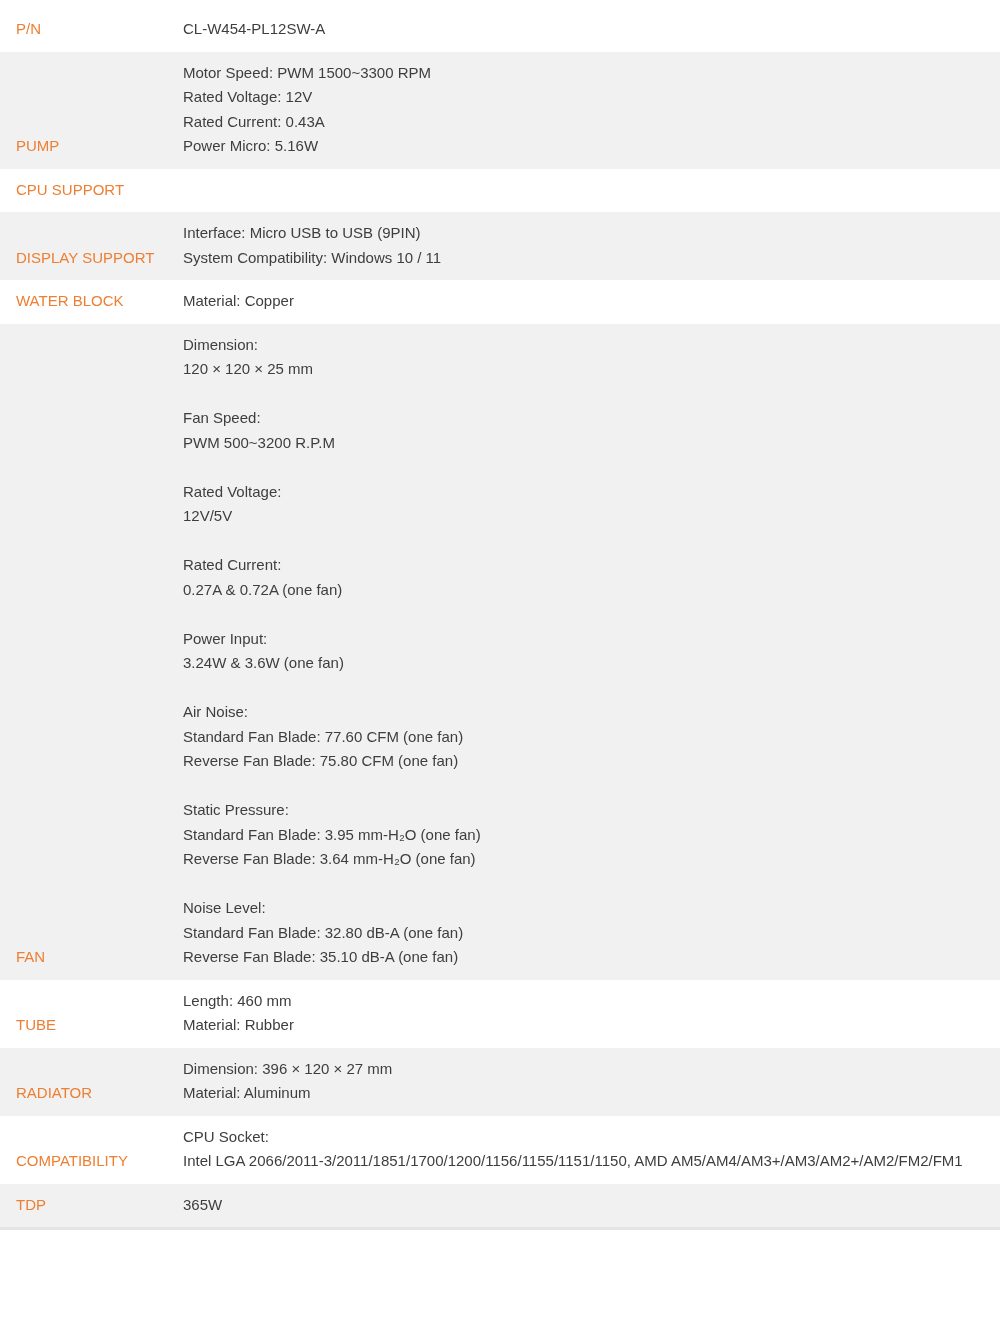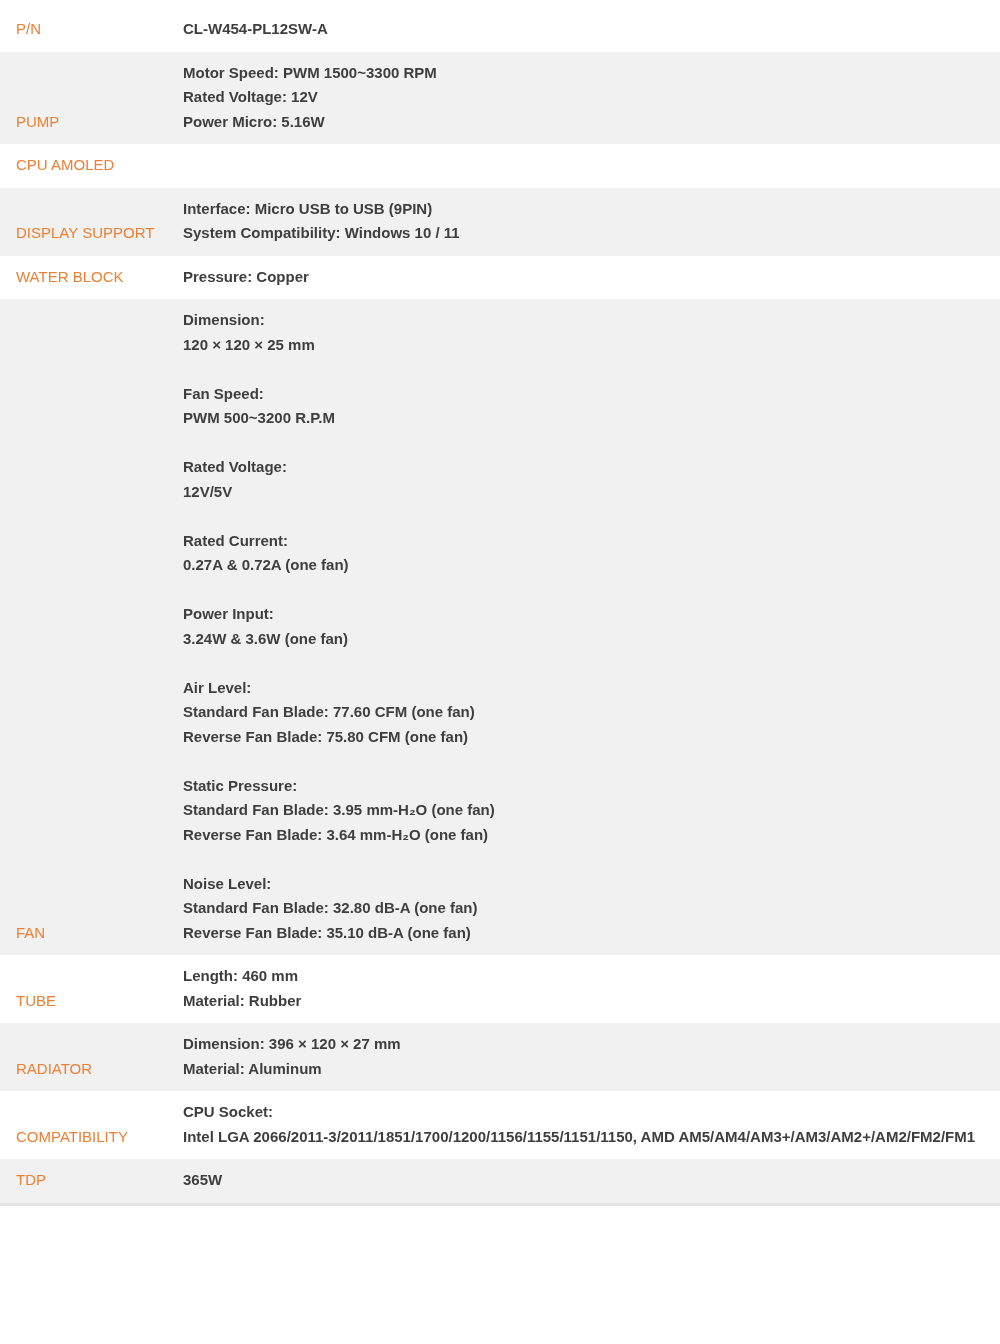--- a/index.html
+++ b/index.html
@@ -36,76 +36,76 @@
     color: #ee7e31;
   }
   .spec-value {
     flex: 1;
     min-width: 0;
     padding-right: 8px;
   }
   .spec-line {
     min-height: 24.5px;
     white-space: nowrap;
-    font-weight: bold;
   }
 </style>
 </head>
 <body>
 
 <main class="spec-table">
     <div class="spec-row">
       <div class="spec-label">P/N</div>
       <div class="spec-value">
         <div class="spec-line">CL-W454-PL12SW-A</div>
       </div>
     </div>
     <div class="spec-row">
       <div class="spec-label">PUMP</div>
       <div class="spec-value">
         <div class="spec-line">Motor Speed: PWM 1500~3300 RPM</div>
         <div class="spec-line">Rated Voltage: 12V</div>
+        <div class="spec-line">Rated Current: 0.43A</div>
         <div class="spec-line">Power Micro: 5.16W</div>
       </div>
     </div>
     <div class="spec-row">
-      <div class="spec-label">CPU AMOLED</div>
+      <div class="spec-label">CPU SUPPORT</div>
     </div>
     <div class="spec-row">
       <div class="spec-label">DISPLAY SUPPORT</div>
       <div class="spec-value">
         <div class="spec-line">Interface: Micro USB to USB (9PIN)</div>
         <div class="spec-line">System Compatibility: Windows 10 / 11</div>
       </div>
     </div>
     <div class="spec-row">
       <div class="spec-label">WATER BLOCK</div>
       <div class="spec-value">
-        <div class="spec-line">Pressure: Copper</div>
+        <div class="spec-line">Material: Copper</div>
       </div>
     </div>
     <div class="spec-row">
       <div class="spec-label">FAN</div>
       <div class="spec-value">
         <div class="spec-line">Dimension:</div>
         <div class="spec-line">120 × 120 × 25 mm</div>
         <div class="spec-line"></div>
         <div class="spec-line">Fan Speed:</div>
         <div class="spec-line">PWM 500~3200 R.P.M</div>
         <div class="spec-line"></div>
         <div class="spec-line">Rated Voltage:</div>
         <div class="spec-line">12V/5V</div>
         <div class="spec-line"></div>
         <div class="spec-line">Rated Current:</div>
         <div class="spec-line">0.27A &amp; 0.72A (one fan)</div>
         <div class="spec-line"></div>
         <div class="spec-line">Power Input:</div>
         <div class="spec-line">3.24W &amp; 3.6W (one fan)</div>
         <div class="spec-line"></div>
-        <div class="spec-line">Air Level:</div>
+        <div class="spec-line">Air Noise:</div>
         <div class="spec-line">Standard Fan Blade: 77.60 CFM (one fan)</div>
         <div class="spec-line">Reverse Fan Blade: 75.80 CFM (one fan)</div>
         <div class="spec-line"></div>
         <div class="spec-line">Static Pressure:</div>
         <div class="spec-line">Standard Fan Blade: 3.95 mm-H₂O (one fan)</div>
         <div class="spec-line">Reverse Fan Blade: 3.64 mm-H₂O (one fan)</div>
         <div class="spec-line"></div>
         <div class="spec-line">Noise Level:</div>
         <div class="spec-line">Standard Fan Blade: 32.80 dB-A (one fan)</div>
         <div class="spec-line">Reverse Fan Blade: 35.10 dB-A (one fan)</div>

